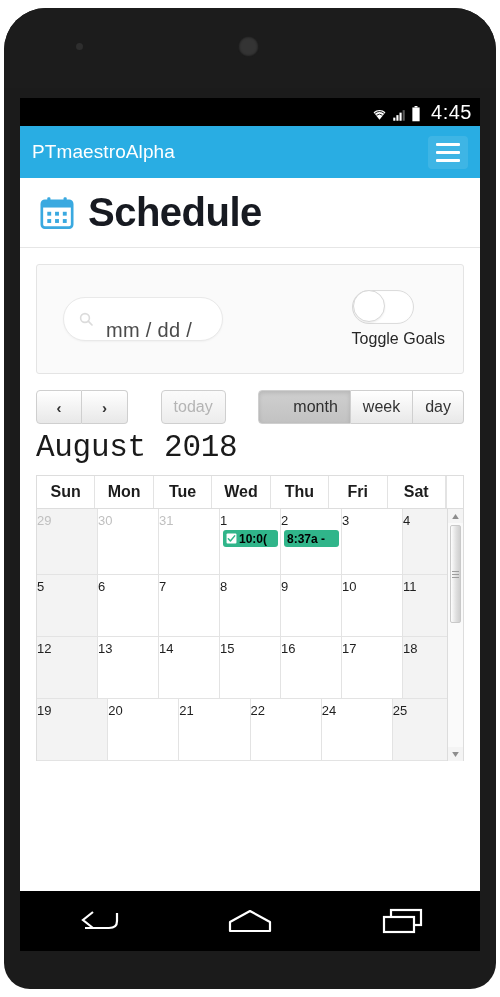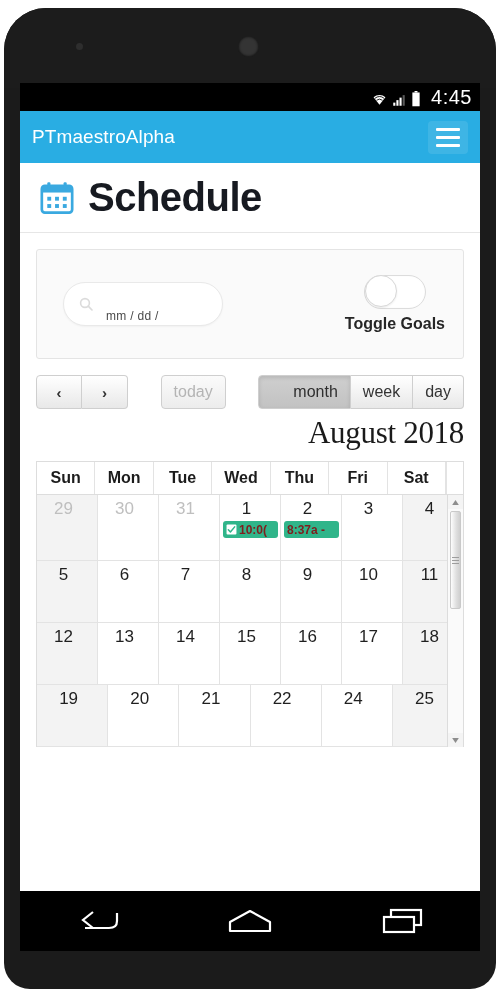--- a/index.html
+++ b/index.html
@@ -11,21 +11,21 @@
   .bezel{position:absolute;left:4px;top:8px;width:492px;height:981px;background:#1b1b1b;
          border-radius:42px 42px 26px 26px;}
   .bezel-top{position:absolute;left:4px;top:8px;width:492px;height:80px;background:#1c1c1c;
              border-radius:42px 42px 0 0;}
   .sensor{position:absolute;left:76px;top:43px;width:7px;height:7px;border-radius:50%;
           background:#2e2e2e;}
   .camera{position:absolute;left:238px;top:36px;width:21px;height:21px;border-radius:50%;
           background:#343434;box-shadow:inset 0 0 3px #000;}
 
   
-  .screen{position:absolute;left:20px;top:83px;width:460px;height:808px;background:#ffffff;
+  .screen{position:absolute;left:20px;top:98px;width:460px;height:808px;background:#ffffff;
           overflow:hidden;}
 
   
   .statusbar{position:relative;height:28px;background:#000000;display:flex;align-items:center;
              justify-content:flex-end;padding-right:8px;box-sizing:border-box;}
   .status-icons{display:flex;align-items:flex-end;gap:4px;}
   .clock{color:#ffffff;font-size:20px;font-weight:400;margin-left:6px;letter-spacing:0.5px;
          line-height:1;font-family:"Liberation Sans",sans-serif;}
   .wifi-ico{width:17px;height:15px;}
   .sig-ico{width:15px;height:15px;}
@@ -50,22 +50,22 @@
   
   .panel-wrap{padding:16px 16px 0 16px;box-sizing:border-box;}
   .panel{border:1px solid #e4e4e4;background:#fafafa;border-radius:3px;height:110px;
          display:flex;align-items:center;justify-content:space-between;
          padding:0 18px 0 26px;box-sizing:border-box;}
   .search-pill{display:flex;align-items:center;gap:12px;background:#ffffff;
                border:1px solid #e9e9e9;border-radius:26px;height:44px;width:160px;
                padding:0 14px;box-sizing:border-box;box-shadow:0 1px 2px rgba(0,0,0,0.04);
                cursor:text;}
   .srch-ico{width:16px;height:16px;flex:0 0 16px;opacity:.35;}
-  .srch-text{font-size:12px;color:#4b4b4b;letter-spacing:0.3px;margin-top:23px;}
-  .toggle-col{display:flex;flex-direction:column;align-items:center;gap:6px;font-weight:bold;}
+  .srch-text{font-size:20px;color:#4b4b4b;letter-spacing:0.3px;margin-top:23px;}
+  .toggle-col{display:flex;flex-direction:column;align-items:flex-start;gap:6px;}
   .switch{width:60px;height:32px;border-radius:17px;background:#ffffff;border:1px solid #dcdcdc;
           position:relative;cursor:pointer;box-shadow:inset 0 0 2px rgba(0,0,0,.03);}
   .knob{position:absolute;left:0px;top:-1px;width:32px;height:32px;border-radius:50%;
         background:#ffffff;border:1px solid #d8d8d8;box-shadow:0 1px 2px rgba(0,0,0,0.07);
         box-sizing:border-box;}
   .toggle-label{font-size:16px;color:#262626;}
 
   
   .fc-wrap{padding:16px 16px 0 16px;box-sizing:border-box;}
   .fc-toolbar{display:flex;align-items:center;justify-content:space-between;height:34px;}
@@ -77,41 +77,41 @@
           font-family:"Liberation Sans",sans-serif;}
   .btn-group .fc-btn + .fc-btn{border-left:none;}
   .btn-group .fc-btn:first-child{border-radius:4px 0 0 4px;}
   .btn-group .fc-btn:last-child{border-radius:0 4px 4px 0;}
   .btn-solo{border-radius:4px;}
   .fc-btn.disabled{color:#b4b4b4;cursor:default;
                    background:linear-gradient(to bottom,#fbfbfb 0%,#ececec 100%);}
   .fc-btn.active{background:linear-gradient(to bottom,#cfcfcf 0%,#c2c2c2 100%);
                  box-shadow:inset 0 2px 4px rgba(0,0,0,0.12);color:#2f2f2f;padding-left:34px;}
   .arrow{font-size:15px;font-weight:700;}
-  .fc-title{text-align:right;font-size:31px;font-weight:400;color:#1a1a1a;
-            margin:6px 0 10px 0;font-family:Liberation Serif, serif;letter-spacing:-0.3px;}
+  .fc-title{text-align:left;font-size:31px;font-weight:400;color:#1a1a1a;
+            margin:6px 0 10px 0;font-family:Liberation Mono, monospace;letter-spacing:-0.3px;}
 
   
   .cal{border:1px solid #dddddd;border-bottom:none;position:relative;background:#fff;}
   .cal-head{display:flex;border-bottom:1px solid #dddddd;background:#ffffff;}
   .cal-head .dh{flex:1 1 0;text-align:center;font-size:16px;font-weight:700;color:#1c1c1c;
                 padding:7px 0;border-right:1px solid #e3e3e3;box-sizing:border-box;}
   .cal-head .dh:last-child{border-right:none;}
   .head-pad{flex:0 0 16px;border-left:1px solid #e3e3e3;}
   .cal-body{position:relative;height:252px;overflow:hidden;}
   .wk{display:flex;height:62px;border-bottom:1px solid #e3e3e3;box-sizing:border-box;}
   .wk.tall{height:66px;}
   .cell{flex:1 1 0;border-right:1px solid #e3e3e3;box-sizing:border-box;position:relative;
         background:#ffffff;}
   .cell:last-child{border-right:none;}
   .cell.wknd{background:#f3f3f3;}
-  .daynum{text-align:center;font-size:17px;color:#1f1f1f;padding:4px 7px 0 0;}
+  .daynum{text-align:left;font-size:13px;color:#1f1f1f;padding:4px 7px 0 0;}
   .cell.other .daynum{color:#bfbfbf;}
   .events{padding:2px 2px 0 3px;}
-  .chip{display:flex;align-items:center;gap:2px;background:#30b58a;color:#7f1d1d;
+  .chip{display:flex;align-items:center;gap:2px;background:#30b58a;color:#000000;
         font-size:12px;font-weight:700;border-radius:3px;height:17px;padding:0 3px;
         box-sizing:border-box;overflow:hidden;white-space:nowrap;cursor:pointer;}
   .chip-ico{width:11px;height:11px;flex:0 0 11px;}
 
   
   .scrollbar{position:absolute;right:0;top:0;width:16px;height:100%;
              background:#f4f4f4;border-left:1px solid #dcdcdc;box-sizing:border-box;}
   .sb-arrow{height:14px;display:flex;align-items:center;justify-content:center;
             background:#f4f4f4;cursor:pointer;}
   .sb-track{position:absolute;top:14px;bottom:14px;left:0;right:0;background:#fafafa;}

